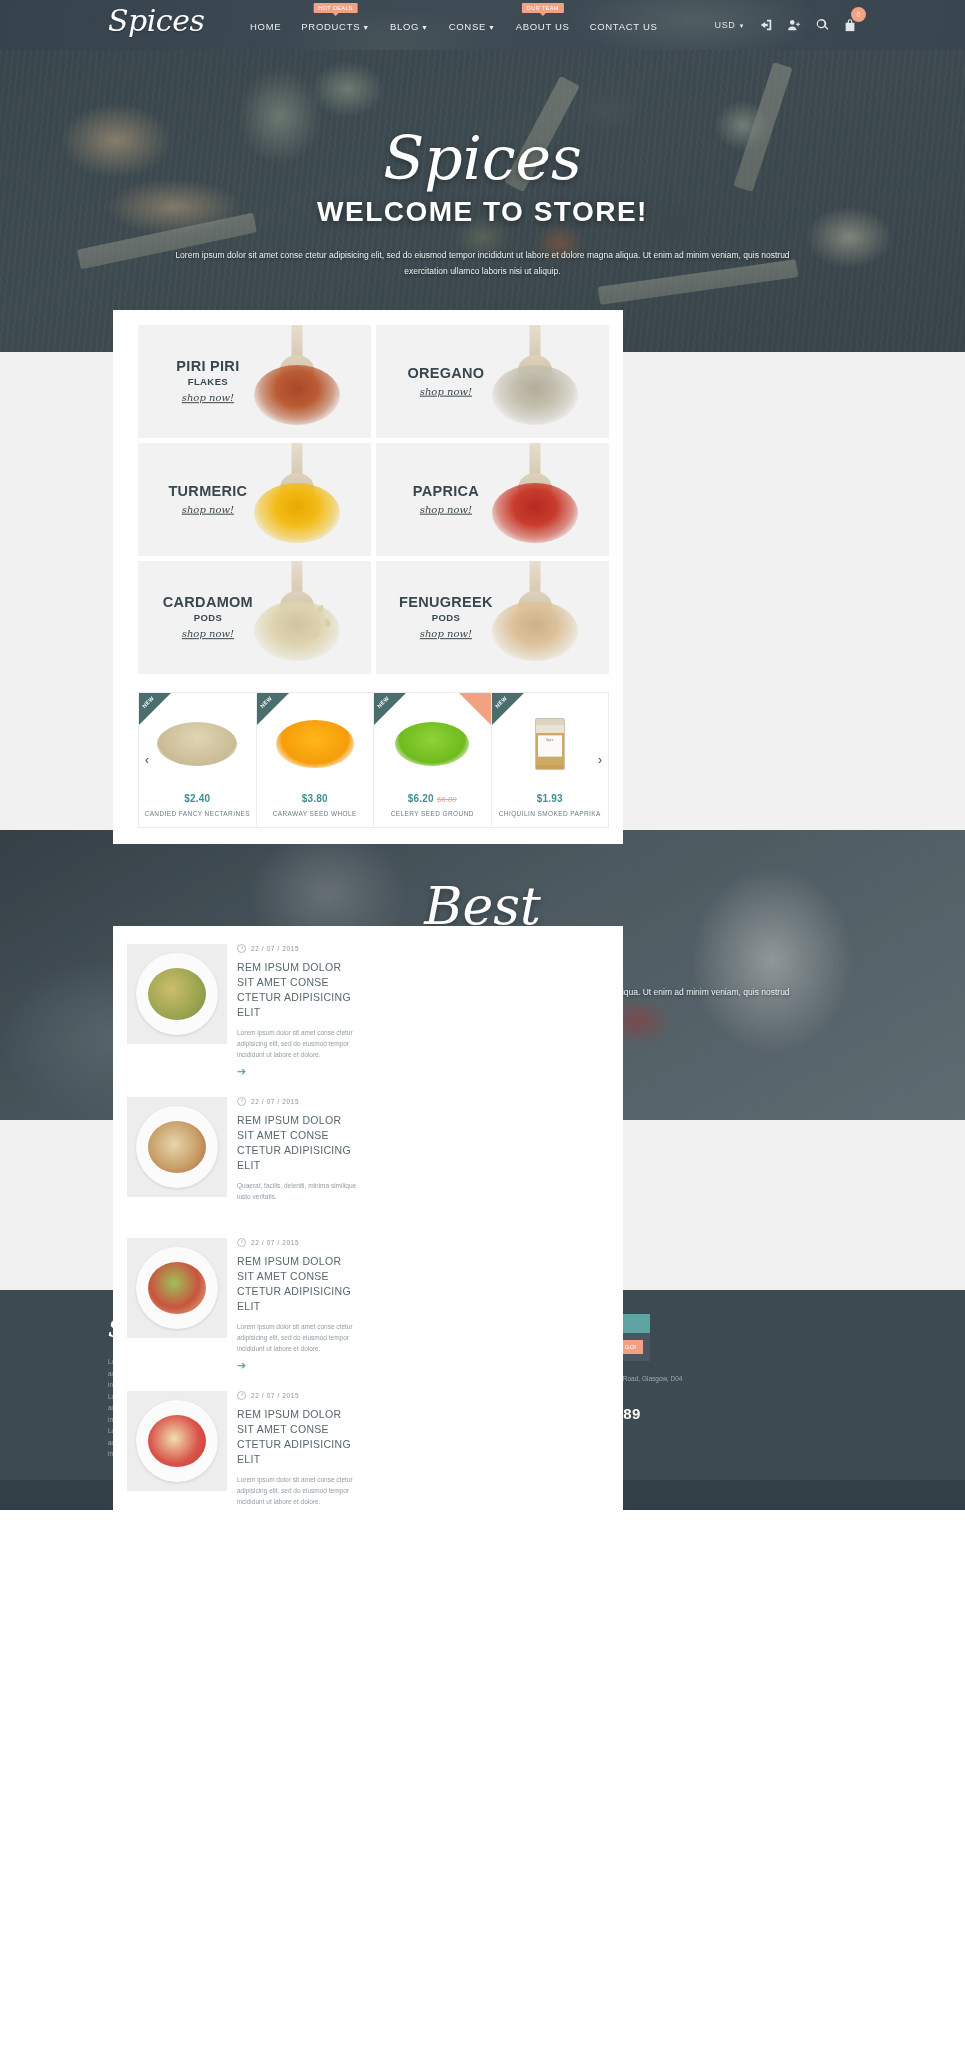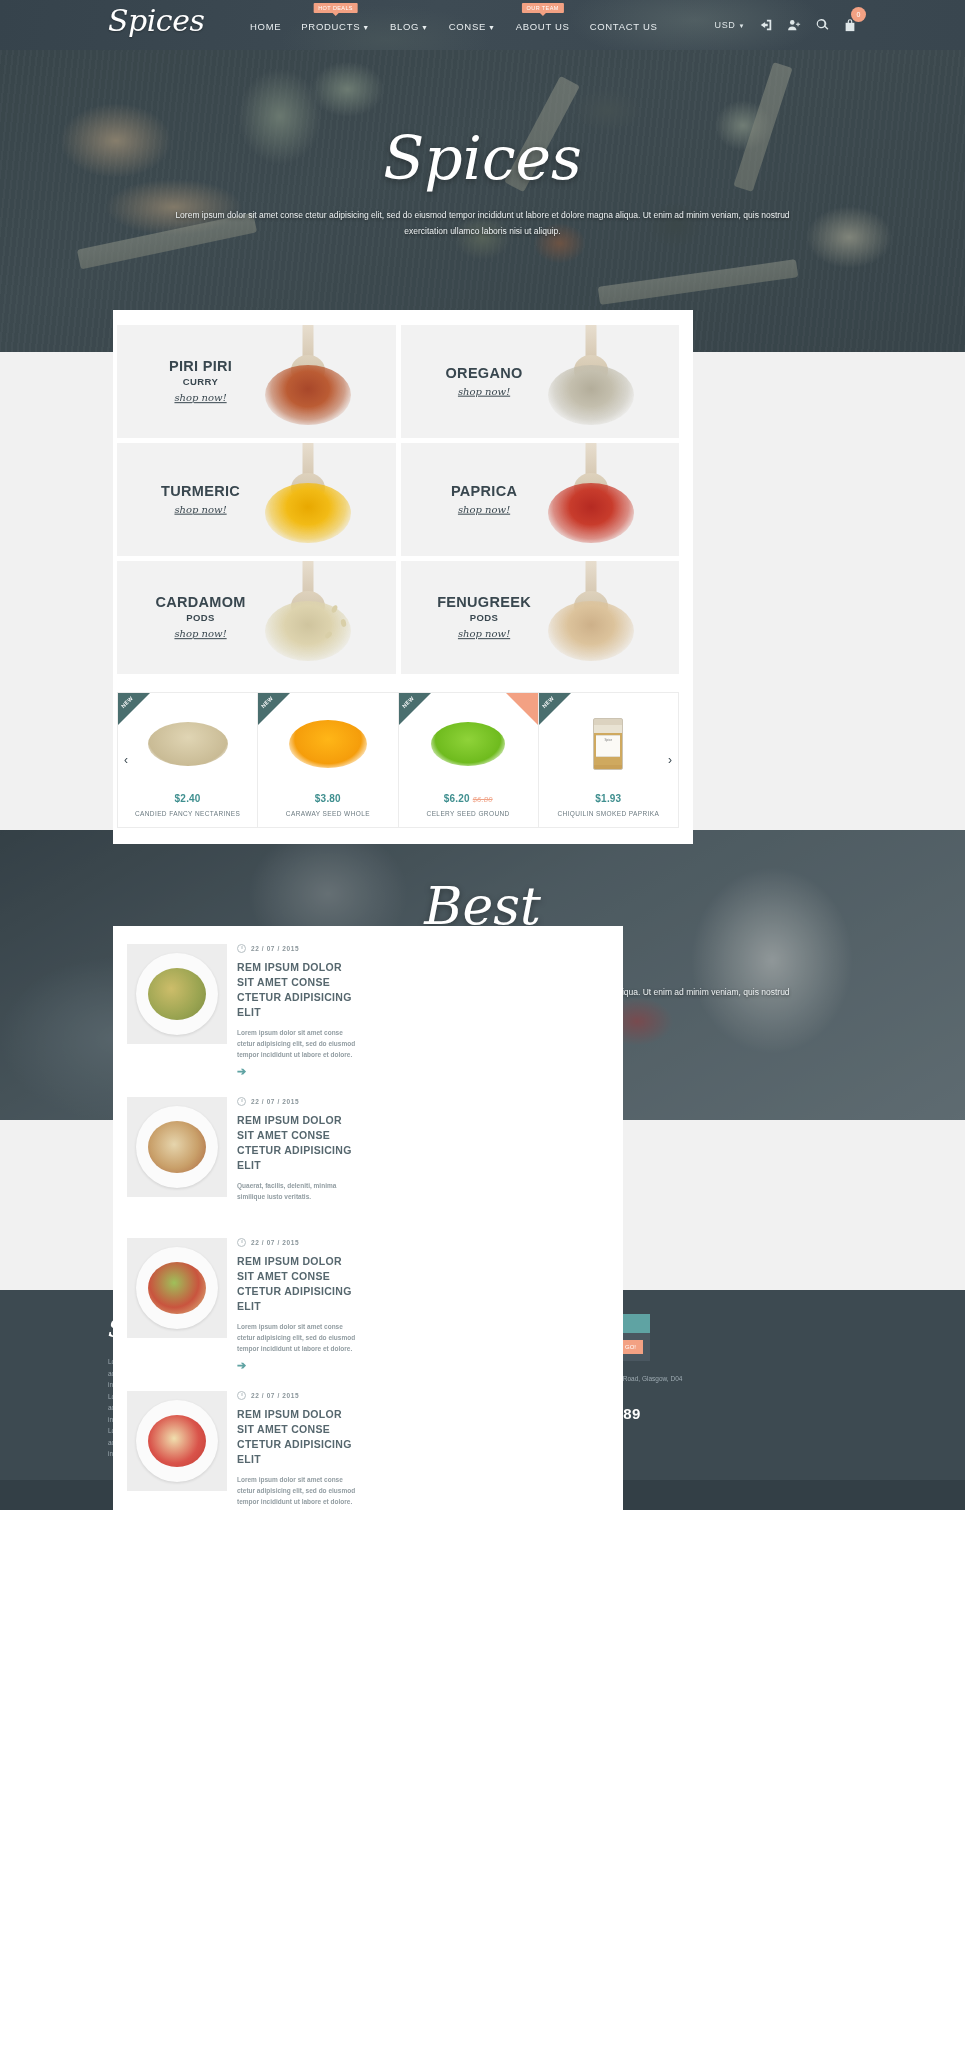--- a/index.html
+++ b/index.html
@@ -155,23 +155,23 @@
     line-height: 16px;
     margin-top: 19px;
     text-shadow: 0 1px 3px rgba(0,0,0,.5);
   }
 
   
   .band-gray { background: #f1f1f1; height: 478px; position: relative; }
   .panel {
     position: absolute;
     left: 113px; top: -42px;
-    width: 580px;
+    width: 510px;
     background: #fff;
-    padding: 15px 14px 16px 4px;
+    padding: 15px 14px 16px 25px;
     z-index: 10;
   }
   .cat-grid { display: flex; flex-direction: column; gap: 5px; }
   .cat-row { display: flex; gap: 5px; }
   .cat-card {
     flex: 1;
     height: 113px;
     background: #f2f2f2;
     position: relative;
     overflow: hidden;
@@ -452,21 +452,21 @@
     position: absolute;
     left: 50%; top: 50%;
     transform: translate(-50%,-50%);
     width: 58px; height: 52px;
     border-radius: 50%;
   }
   .f1 { background: radial-gradient(circle at 40% 40%, #cdbd6a, #9aa451 60%, #7d8c42 100%); }
   .f2 { background: radial-gradient(circle at 45% 45%, #e6d5ad, #c9a06a 55%, #a9623d 100%); }
   .f3 { background: radial-gradient(circle at 45% 40%, #9fc05a, #c9543e 55%, #e0c98a 100%); }
   .f4 { background: radial-gradient(circle at 45% 45%, #f0dfae, #d9534a 58%, #c03b33 100%); }
-  .blog-body { flex: 1; min-width: 0; font-weight: bold; }
+  .blog-body { flex: 1; min-width: 0; }
   .blog-date {
     display: flex; align-items: center; gap: 5px;
     font-size: 6.5px; color: #8b969b; letter-spacing: .6px;
   }
   .clock-ic {
     width: 9px; height: 9px; border-radius: 50%;
     border: 1px solid #b6bfc3;
     position: relative; flex-shrink: 0;
   }
   .clock-ic::before {
@@ -661,33 +661,34 @@
 
   <div class="hero">
     <div class="hero-img"></div>
     <div class="hero-spoon" style="left:55%;top:8%;width:22px;height:120px;transform:rotate(28deg)"></div>
     <div class="hero-spoon" style="left:78%;top:4%;width:20px;height:130px;transform:rotate(18deg)"></div>
     <div class="hero-spoon" style="left:8%;top:60%;width:180px;height:20px;transform:rotate(-12deg)"></div>
     <div class="hero-spoon" style="left:62%;top:74%;width:200px;height:18px;transform:rotate(-8deg)"></div>
     <div class="hero-overlay"></div>
     <div class="hero-content">
       <div class="hero-script">Spices</div>
+      <div class="hero-title">WELCOME TO STORE!</div>
       <div class="hero-text">Lorem ipsum dolor sit amet conse ctetur adipisicing elit, sed do eiusmod tempor incididunt ut labore et dolore magna aliqua. Ut enim ad minim veniam, quis nostrud exercitation ullamco laboris nisi ut aliquip.</div>
     </div>
   </div>
 
   <div class="band-gray">
     <div class="panel">
 
       <div class="cat-grid">
         <div class="cat-row">
           <div class="cat-card">
             <div class="cat-text">
               <div class="cat-name">PIRI PIRI</div>
-              <div class="cat-sub">CURRY</div>
+              <div class="cat-sub">FLAKES</div>
               <div class="cat-shop">shop now!</div>
             </div>
             <div class="cat-img">
               <div class="spoon-handle"></div>
               <div class="spoon-bowl"></div>
               <div class="powder pw-piri"></div>
             </div>
           </div>
           <div class="cat-card">
             <div class="cat-text">

